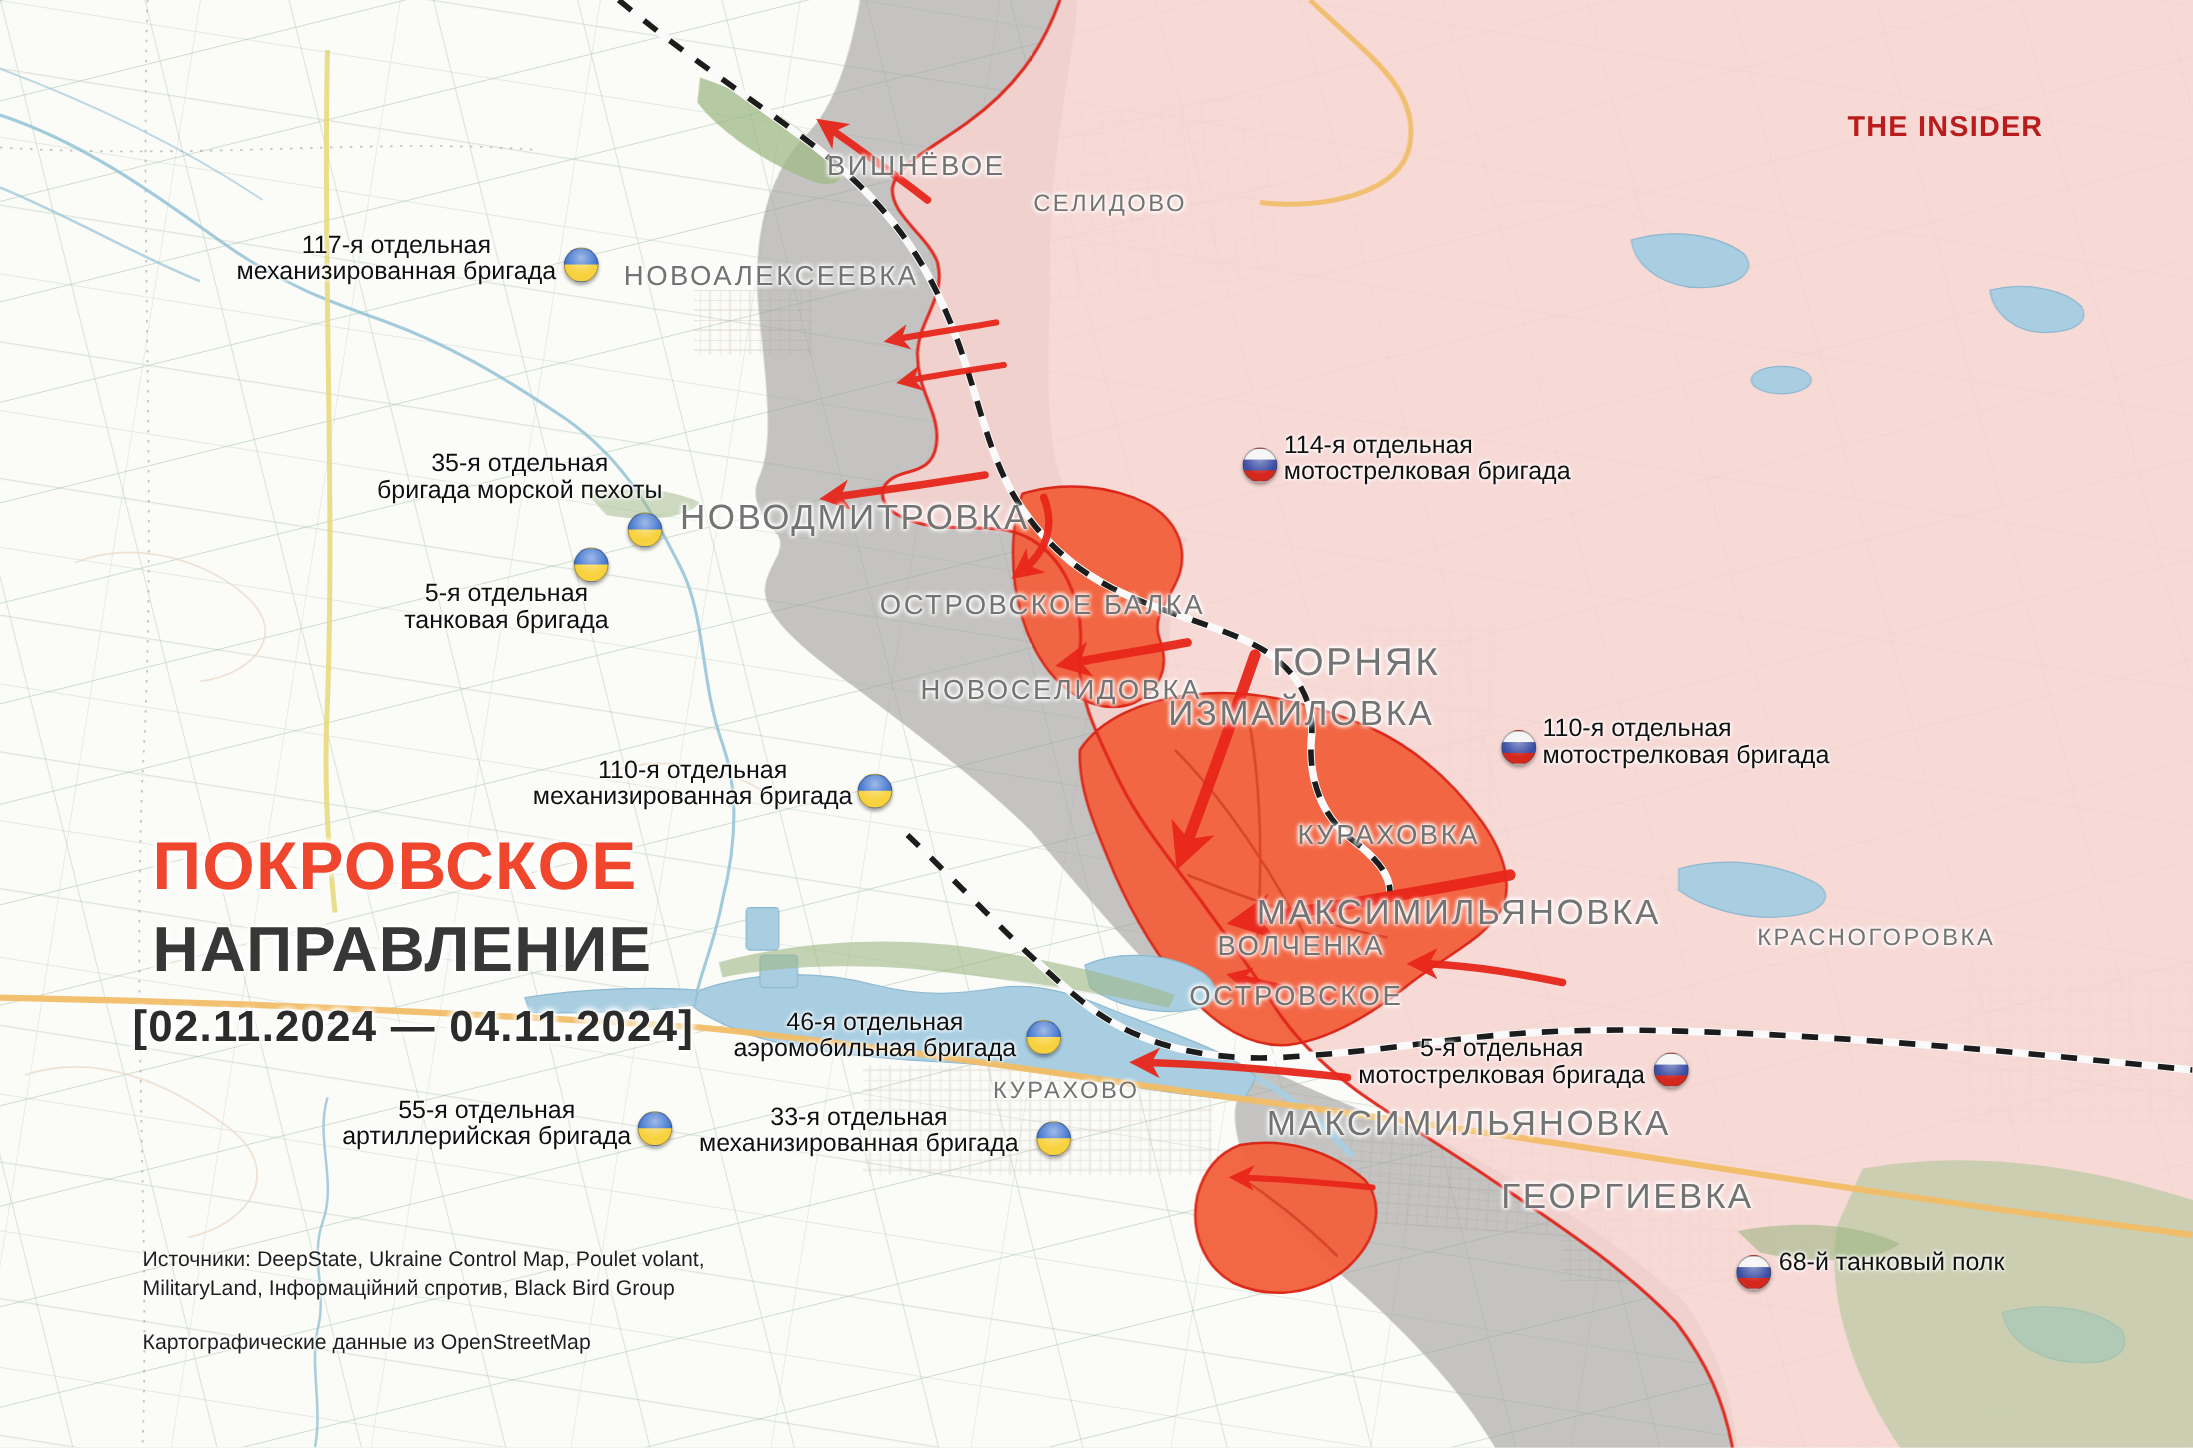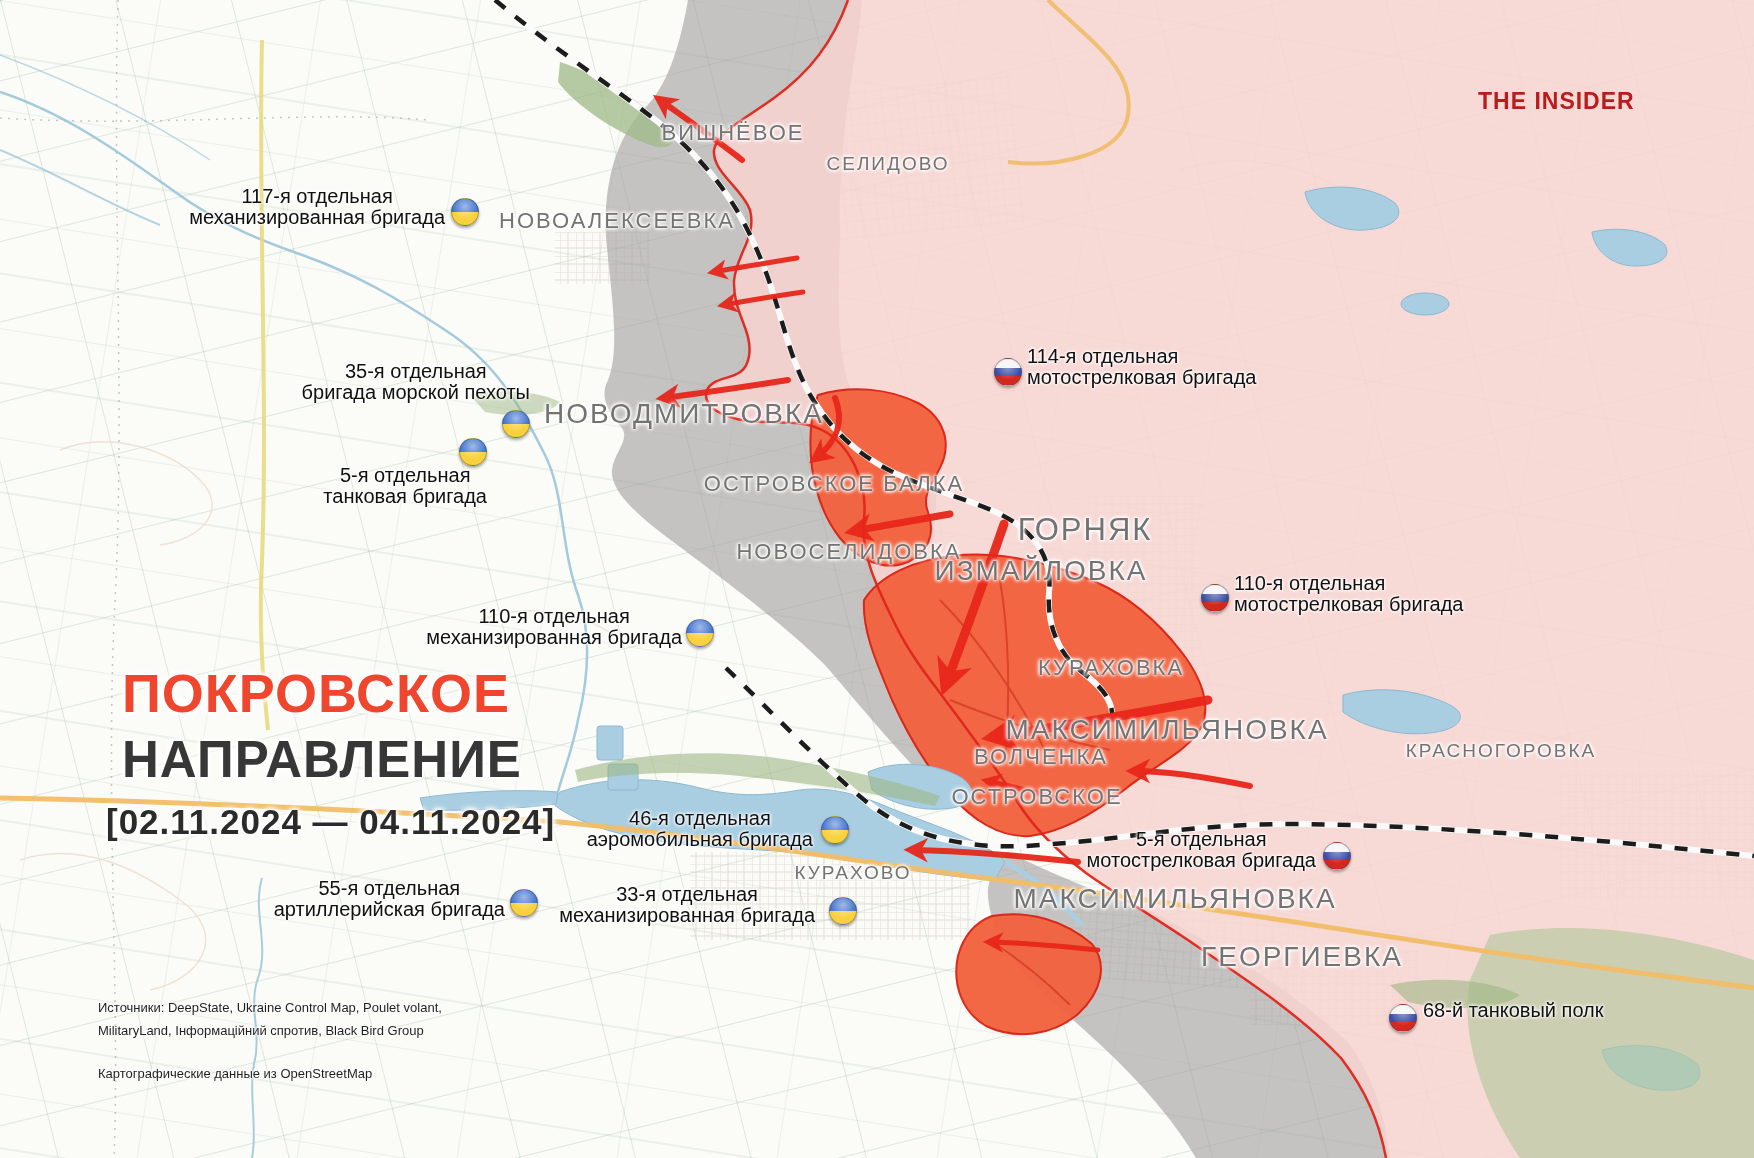--- a/index.html
+++ b/index.html
@@ -28,21 +28,21 @@
            linear-gradient(to bottom,#3f74cf 0 50%,#f8d23e 50% 100%);}
   .flag.ru{background-image:radial-gradient(circle at 50% 28%,rgba(255,255,255,.45),rgba(255,255,255,0) 58%),
            linear-gradient(to bottom,#f3f3f3 0 34%,#3a4ea5 34% 67%,#d4281f 67% 100%);}
 
   .title-block{position:absolute;left:122px;top:664px;
         text-shadow:0 0 4px #fff,0 0 5px #fff,0 0 6px #fff,0 0 8px #fff;}
   .title-accent{font-size:54px;font-weight:bold;color:#f0462e;line-height:58px;letter-spacing:1px;}
   .title-main{font-size:51px;font-weight:bold;color:#373737;line-height:56px;letter-spacing:1px;margin-top:10px;}
   .title-date{font-size:35px;font-weight:bold;color:#2b2b2b;margin-top:14px;margin-left:-16px;letter-spacing:1px;}
 
-  .credits{position:absolute;left:98px;top:996px;font-size:13px;line-height:23px;color:#1f1f1f;
+  .credits{position:absolute;left:114px;top:996px;font-size:17px;line-height:23px;color:#1f1f1f;
         text-shadow:0 0 3px #fff,0 0 3px #fff,0 0 4px #fff;}
   .credits .l3{margin-top:20px;}
 
   .logo{position:absolute;left:1478px;top:88px;font-size:23px;font-weight:bold;color:#b91c1c;
         letter-spacing:1px;white-space:nowrap;text-align:center;}
 </style>
 </head>
 <body>
 
 <div class="stage">

